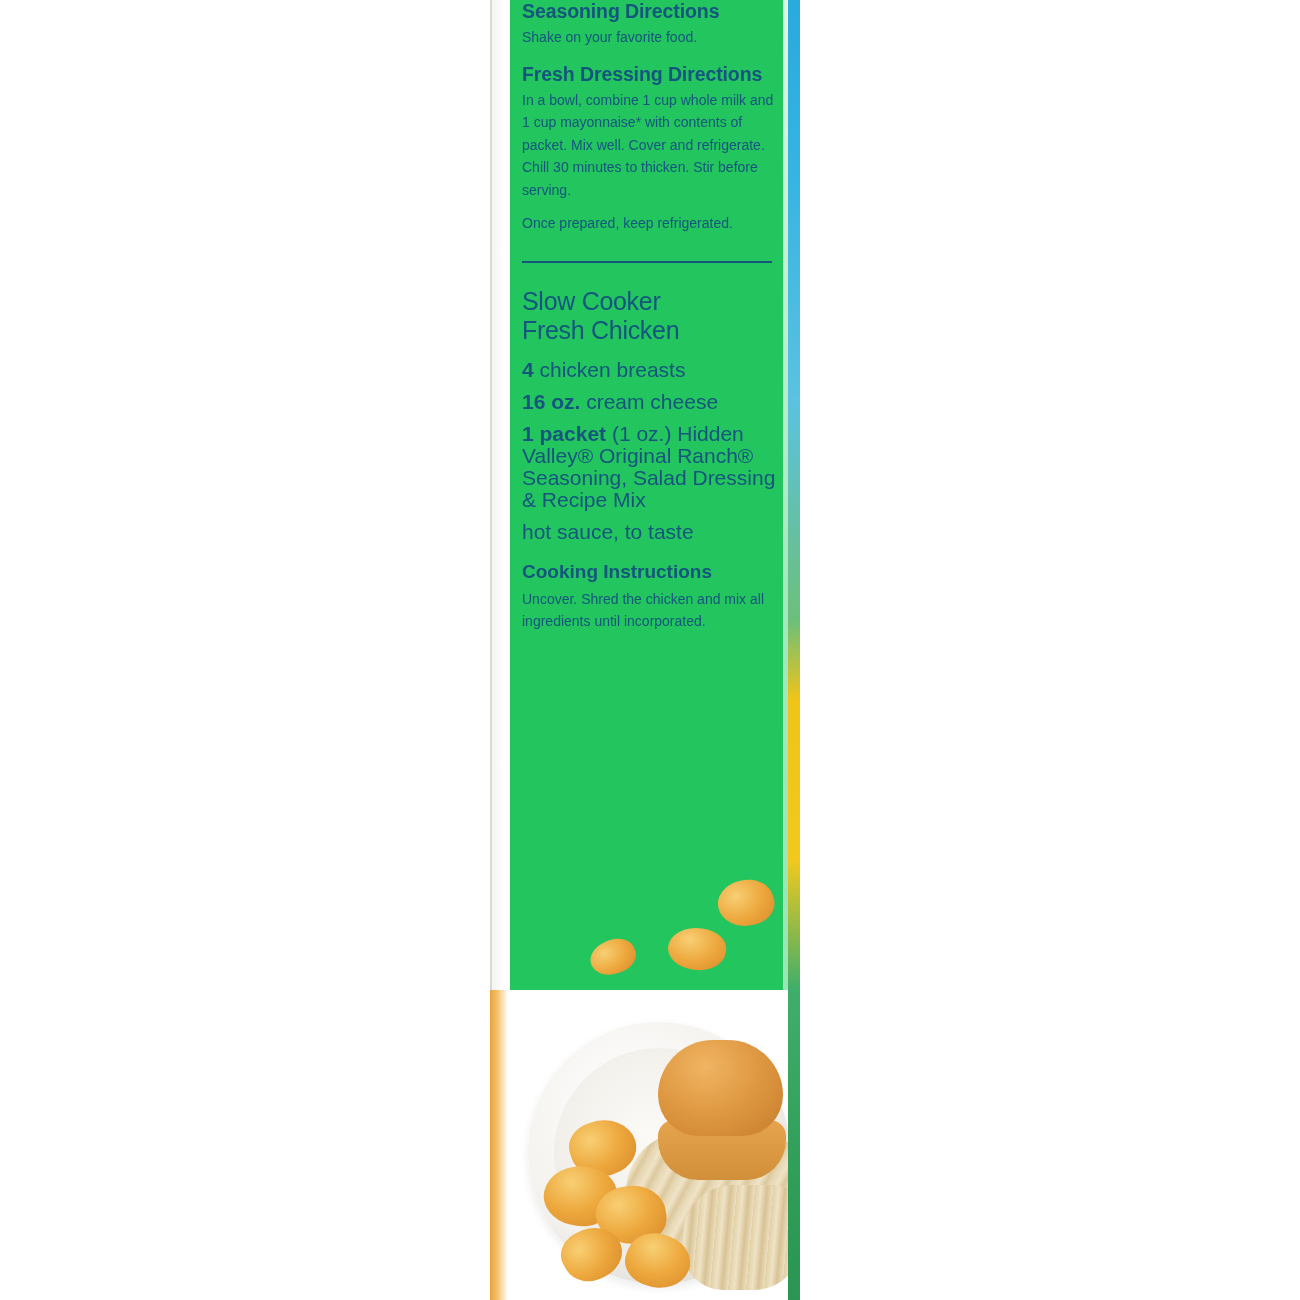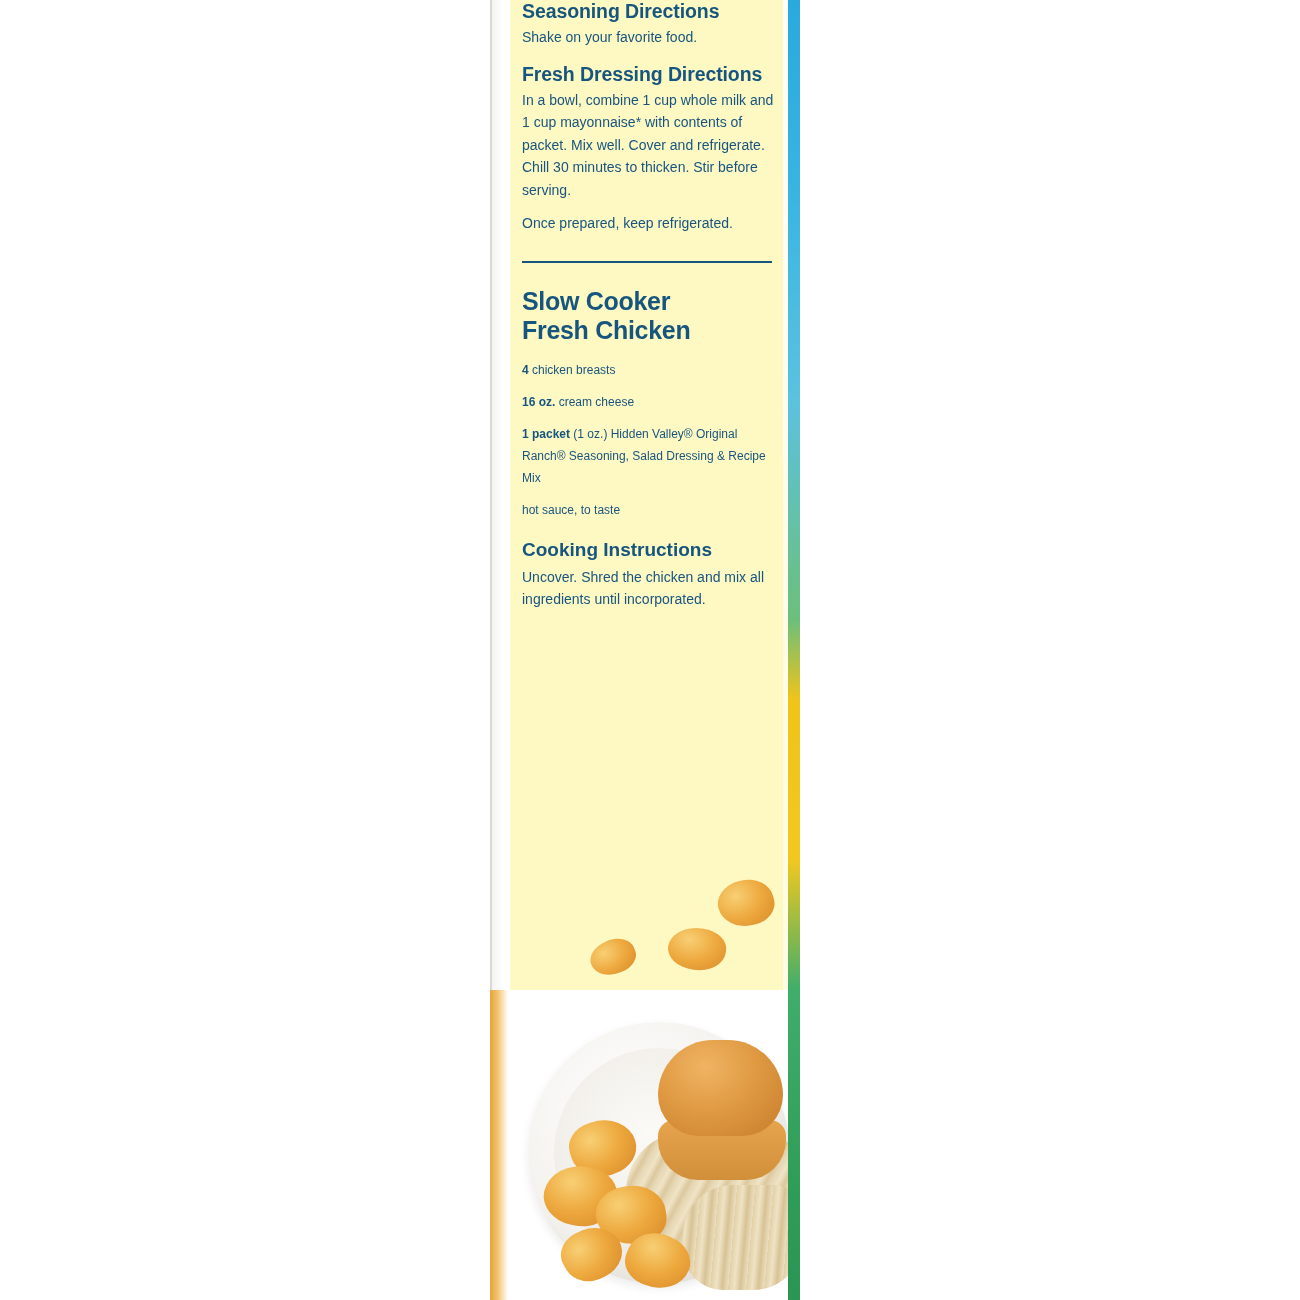--- a/index.html
+++ b/index.html
@@ -11,21 +11,21 @@
     overflow: hidden;
     font-family: "Liberation Sans", sans-serif;
   }
 
   #package-panel {
     position: absolute;
     left: 490px;
     top: 0;
     width: 310px;
     height: 1300px;
-    background: #fef9c3;
+    background: #22c55e;
     overflow: hidden;
   }
 
   
   .left-edge {
     position: absolute;
     left: 0px;
     top: 0;
     width: 18px;
     height: 1300px;
@@ -100,29 +100,29 @@
 
   .rule {
     margin: 26px 0 24px 0;
     height: 2px;
     background: #15557e;
     width: 250px;
   }
 
   .recipe-title {
     font-size: 25px;
-    font-weight: bold;
+    font-weight: normal;
     line-height: 29px;
     color: #15557e;
     margin: 0 0 14px 0;
     letter-spacing: -0.3px;
   }
 
   .ingredient {
-    font-size: 12px;
+    font-size: 21px;
     line-height: 22px;
     color: #17557f;
     margin: 0 0 10px 0;
   }
   .ingredient b { font-weight: bold; }
 
   .sub-head {
     font-size: 19px;
     font-weight: bold;
     color: #15557e;

